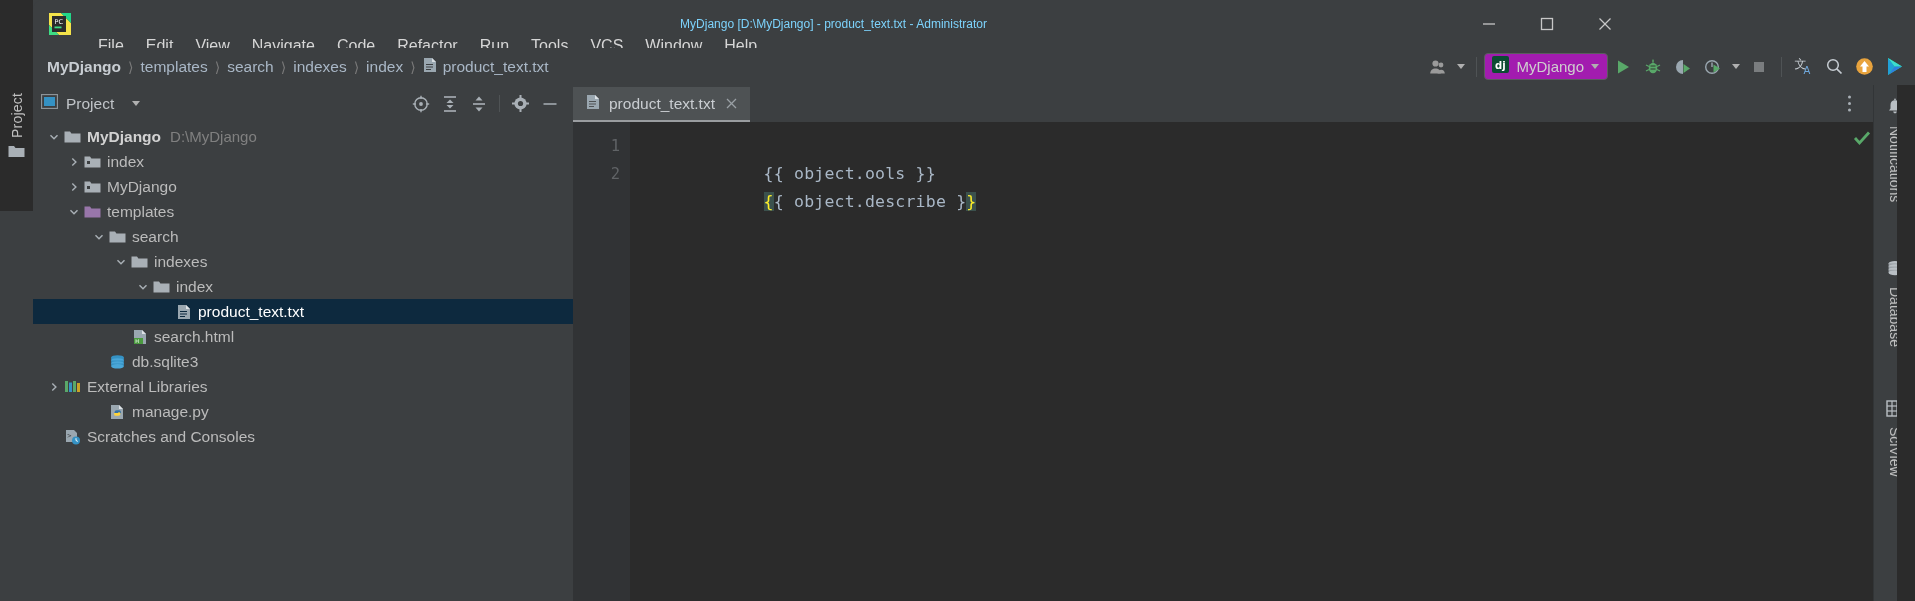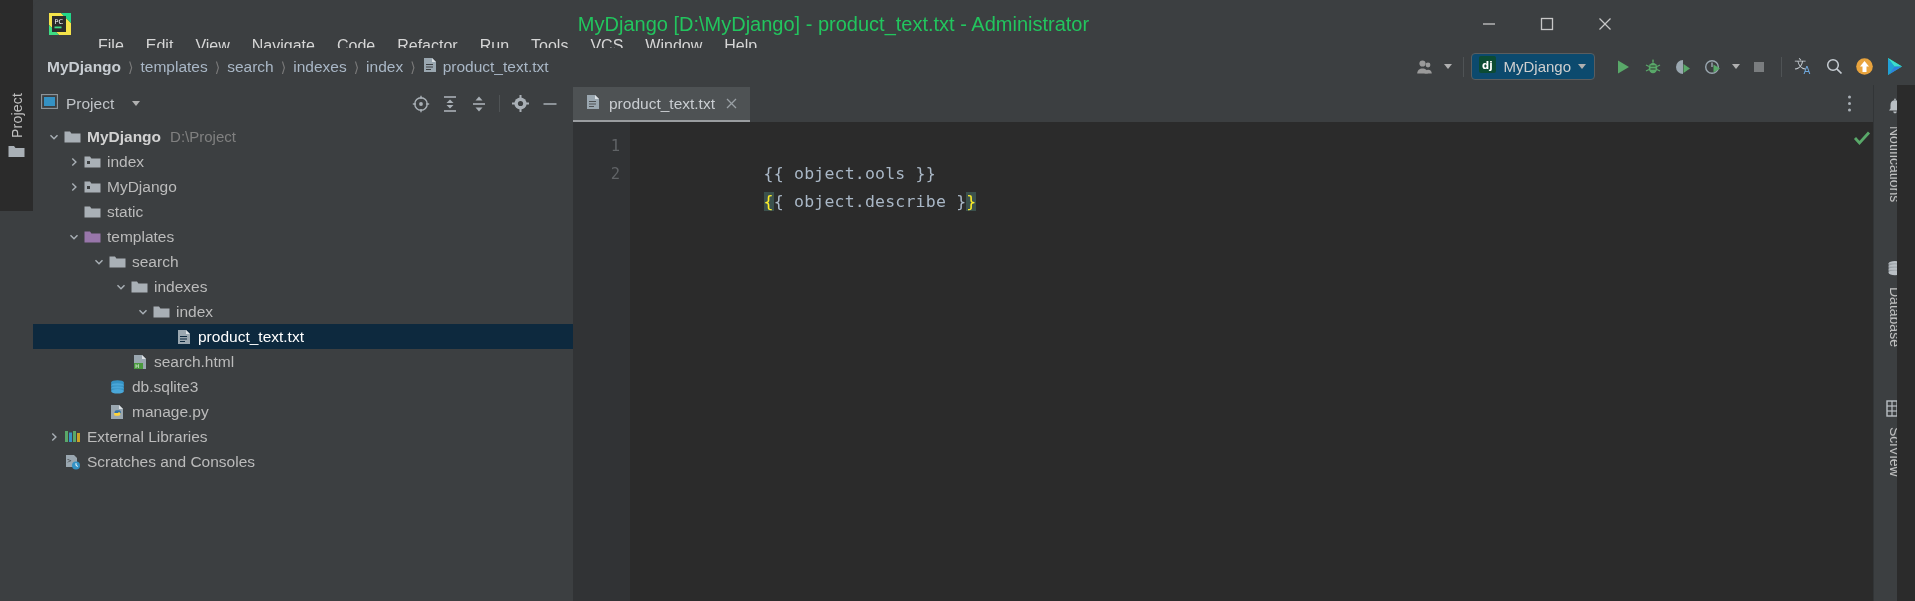--- a/index.html
+++ b/index.html
@@ -21,21 +21,21 @@
     border-top-left-radius:9px;background:#3c3f41;}
   .pc-logo{width:24px;height:24px;margin-left:15px;margin-right:15px;position:relative;flex:0 0 auto;}
   .pc-logo svg{display:block;}
   .menu{display:flex;align-items:center;gap:0px;margin-top:44px;}
   .menu-item{
     padding:4px 11px;font-size:16px;color:#d6d6d6;white-space:nowrap;cursor:default;
   }
   .menu-item u{text-decoration:underline;text-underline-offset:2px;}
   .win-title{
     position:absolute;left:0;right:0;top:0;height:48px;display:flex;align-items:center;
-    justify-content:center;font-size:20px;color:#22c55e;pointer-events:none;
+    justify-content:center;font-size:12px;color:#7dd3fc;pointer-events:none;
   }
   .wc{position:absolute;right:0;top:0;height:48px;display:flex;align-items:center;z-index:5;}
   .wc-btn{width:58px;height:48px;display:flex;align-items:center;justify-content:center;cursor:default;}
   .wc-btn svg{display:block;}
 
   
   .navrow{
     position:absolute;left:0;top:48px;width:1915px;height:37px;
     display:flex;align-items:center;background:#3c3f41;
   }
@@ -46,22 +46,22 @@
   .crumb.first{font-weight:bold;color:#c8cdd2;}
   .crumb-sep{color:#7a7a7a;font-size:14px;padding:0 7px;}
   .crumb-file{display:flex;align-items:center;gap:6px;}
   .toolbar-right{
     position:absolute;right:0;top:0;height:37px;display:flex;align-items:center;gap:0px;padding-right:6px;
   }
   .tb-icon{width:30px;height:30px;display:flex;align-items:center;justify-content:center;cursor:default;}
   .tb-sep{width:1px;height:20px;background:#4f5355;margin:0 7px;}
   .runcfg{
     display:flex;align-items:center;gap:7px;height:25px;padding:0 8px 0 7px;
-    border:1px solid #5a5d5f;border-radius:4px;background:#0c4a6e;cursor:default;
-    margin-right:13px;
+    border:1px solid #5a5d5f;border-radius:4px;background:#a21caf;cursor:default;
+    margin-right:0;
   }
   .runcfg-label{font-size:15px;color:#cfcfcf;}
   .caret{width:0;height:0;border-left:4px solid transparent;border-right:4px solid transparent;border-top:5px solid #b0b0b0;}
 
   
   .main{position:absolute;left:0;top:85px;width:1915px;height:516px;display:flex;}
 
   
   .leftstrip{width:33px;height:516px;background:#3c3f41;position:relative;flex:0 0 auto;}
   .strip-btn{
@@ -398,21 +398,21 @@
             <svg width="10" height="10" viewBox="0 0 10 10">
                 <polyline points="1.5,3.2 5,6.8 8.5,3.2" fill="none" stroke="#a9b0b6" stroke-width="1.4"></polyline>
               </svg>
           </span>
           <span class="ticon">
             <svg width="17" height="14" viewBox="0 0 17 14">
                 <path d="M0.5,1.5 L6,1.5 L7.4,3.5 L16.5,3.5 L16.5,12.5 L0.5,12.5 Z" fill="#a9b0b6"></path>
               </svg>
           </span>
           <span class="tlabel bold">MyDjango</span>
-          <span class="tpath">D:\Project</span>
+          <span class="tpath">D:\MyDjango</span>
         </div>
 
         <div class="trow" style="padding-left:32px;">
           <span class="arrow">
             <svg width="10" height="10" viewBox="0 0 10 10">
                 <polyline points="3.3,1.5 6.9,5 3.3,8.5" fill="none" stroke="#a9b0b6" stroke-width="1.4"></polyline>
               </svg>
           </span>
           <span class="ticon">
             <svg width="17" height="14" viewBox="0 0 17 14">
@@ -431,29 +431,20 @@
           </span>
           <span class="ticon">
             <svg width="17" height="14" viewBox="0 0 17 14">
                 <path d="M0.5,1.5 L6,1.5 L7.4,3.5 L16.5,3.5 L16.5,12.5 L0.5,12.5 Z" fill="#a9b0b6"></path>
                 <rect x="3" y="6" width="3" height="3" fill="#3c3f41"></rect>
               </svg>
           </span>
           <span class="tlabel">MyDjango</span>
         </div>
 
-        <div class="trow" style="padding-left:32px;">
-          <span class="arrow empty"></span>
-          <span class="ticon">
-            <svg width="17" height="14" viewBox="0 0 17 14">
-                <path d="M0.5,1.5 L6,1.5 L7.4,3.5 L16.5,3.5 L16.5,12.5 L0.5,12.5 Z" fill="#a9b0b6"></path>
-              </svg>
-          </span>
-          <span class="tlabel">static</span>
-        </div>
 
         <div class="trow" style="padding-left:32px;">
           <span class="arrow">
             <svg width="10" height="10" viewBox="0 0 10 10">
                 <polyline points="1.5,3.2 5,6.8 8.5,3.2" fill="none" stroke="#a9b0b6" stroke-width="1.4"></polyline>
               </svg>
           </span>
           <span class="ticon">
             <svg width="17" height="14" viewBox="0 0 17 14">
                 <path d="M0.5,1.5 L6,1.5 L7.4,3.5 L16.5,3.5 L16.5,12.5 L0.5,12.5 Z" fill="#9876aa"></path>
@@ -540,48 +531,48 @@
               <ellipse cx="8.5" cy="6.5" rx="6.3" ry="2.3" fill="#4aa7d8"></ellipse>
               <rect x="2.2" y="6.5" width="12.6" height="3" fill="#3592c4"></rect>
               <ellipse cx="8.5" cy="9.5" rx="6.3" ry="2.3" fill="#4aa7d8"></ellipse>
               <rect x="2.2" y="9.5" width="12.6" height="2.8" fill="#3592c4"></rect>
               <ellipse cx="8.5" cy="12.3" rx="6.3" ry="2.3" fill="#4aa7d8"></ellipse>
             </svg>
           </span>
           <span class="tlabel">db.sqlite3</span>
         </div>
 
+        <div class="trow" style="padding-left:12px;">
+          <span class="arrow">
+            <svg width="10" height="10" viewBox="0 0 10 10">
+                <polyline points="3.3,1.5 6.9,5 3.3,8.5" fill="none" stroke="#a9b0b6" stroke-width="1.4"></polyline>
+              </svg>
+          </span>
+          <span class="ticon">
+            <svg width="17" height="15" viewBox="0 0 17 15">
+              <rect x="1" y="2" width="3" height="11" fill="#59a869"></rect>
+              <rect x="5" y="3.5" width="3" height="9.5" fill="#3592c4"></rect>
+              <rect x="9" y="2" width="3" height="11" fill="#59a869"></rect>
+              <rect x="13" y="4" width="3" height="9" fill="#c9a227"></rect>
+            </svg>
+          </span>
+          <span class="tlabel">External Libraries</span>
+        </div>
+
         <div class="trow" style="padding-left:57px;">
           <span class="arrow empty"></span>
           <span class="ticon">
             <svg width="15" height="16" viewBox="0 0 15 16">
                 <polygon points="1,1 9,1 13,5 13,15 1,15" fill="#9aa7b0"></polygon>
                 <polygon points="9,1 13,5 9,5" fill="#dde2e6"></polygon>
                 <path d="M4.5,8.5 a2.2,2.2 0 0 1 2.2-2.2 h2.6 a1.6,1.6 0 0 1 1.6,1.6 v1.6 h-4.2 v0.8 h-0.6 a1.6,1.6 0 0 1-1.6-1.8 z" fill="#3572a5"></path>
                 <path d="M10.5,9.6 a2.2,2.2 0 0 1-2.2,2.2 h-2.6 a1.6,1.6 0 0 1-1.6-1.6 v-1.1 h4.2 v-0.8 h0.6 a1.6,1.6 0 0 1 1.6,1.3 z" fill="#ffd43b"></path>
               </svg>
           </span>
           <span class="tlabel">manage.py</span>
-        </div>
-
-        <div class="trow" style="padding-left:12px;">
-          <span class="arrow">
-            <svg width="10" height="10" viewBox="0 0 10 10">
-                <polyline points="3.3,1.5 6.9,5 3.3,8.5" fill="none" stroke="#a9b0b6" stroke-width="1.4"></polyline>
-              </svg>
-          </span>
-          <span class="ticon">
-            <svg width="17" height="15" viewBox="0 0 17 15">
-              <rect x="1" y="2" width="3" height="11" fill="#59a869"></rect>
-              <rect x="5" y="3.5" width="3" height="9.5" fill="#3592c4"></rect>
-              <rect x="9" y="2" width="3" height="11" fill="#59a869"></rect>
-              <rect x="13" y="4" width="3" height="9" fill="#c9a227"></rect>
-            </svg>
-          </span>
-          <span class="tlabel">External Libraries</span>
         </div>
 
         <div class="trow" style="padding-left:12px;">
           <span class="arrow empty"></span>
           <span class="ticon">
             <svg width="17" height="16" viewBox="0 0 17 16">
               <polygon points="2,1 10,1 13,4 13,13 2,13" fill="#9aa7b0"></polygon>
               <text x="3.2" y="9" font-size="7" fill="#3c3f41" font-family="DejaVu Sans Mono, monospace">&gt;</text>
               <circle cx="12" cy="11.5" r="4" fill="#3592c4"></circle>
               <line x1="12" y1="9.2" x2="12" y2="11.5" stroke="#ffffff" stroke-width="1"></line>

